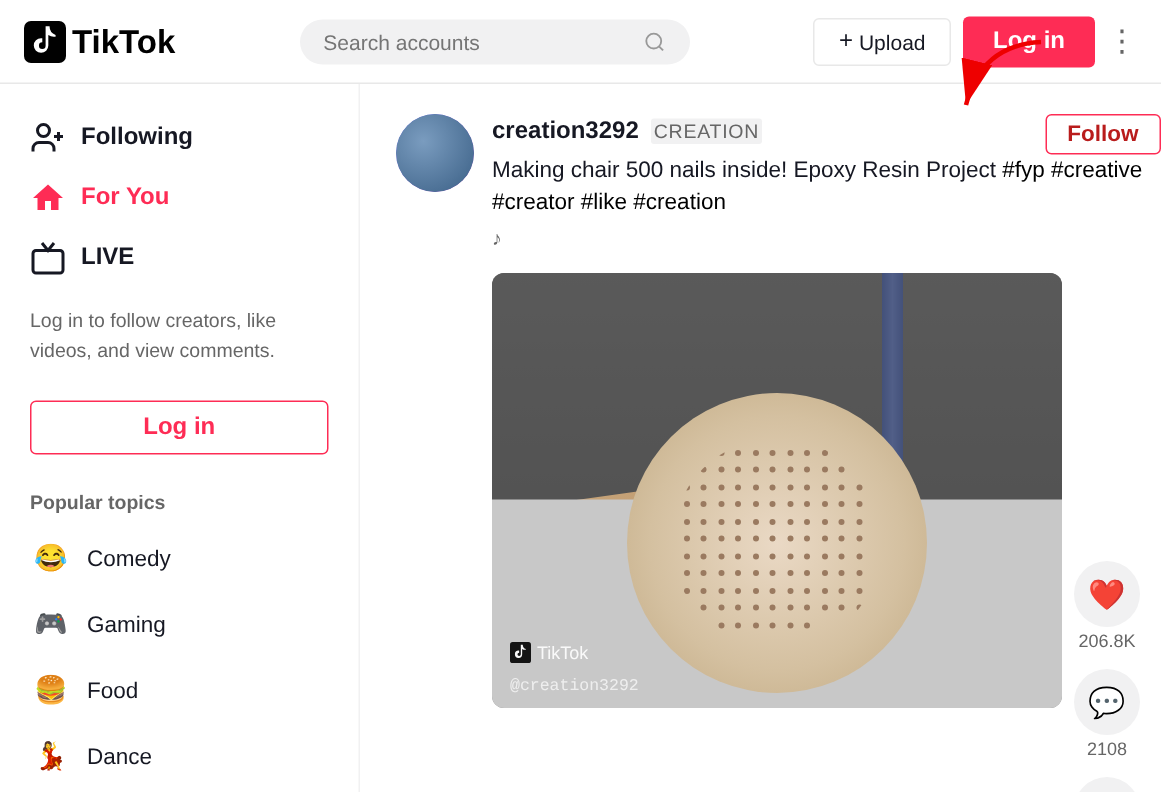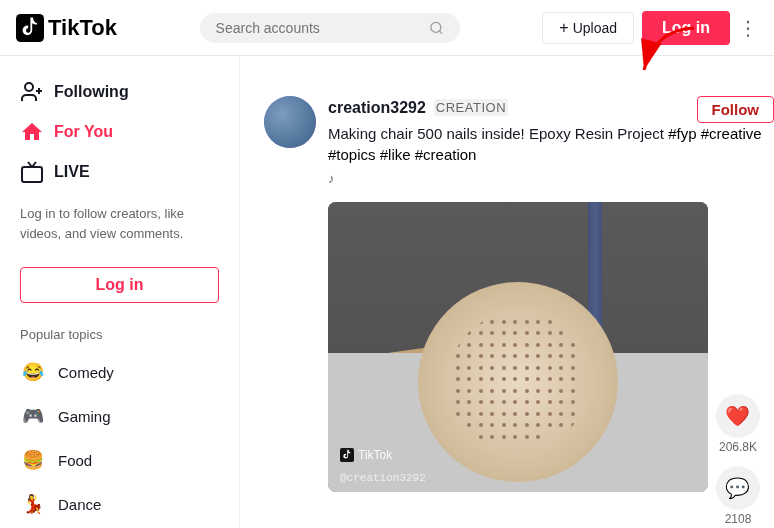--- a/index.html
+++ b/index.html
@@ -49,32 +49,32 @@
     .nav-item.active { color: #fe2c55; }
     .nav-icon { width: 24px; height: 24px; display: flex; align-items: center; justify-content: center; }
 
     .login-prompt { padding: 12px 12px; font-size: 13px; color: #666; line-height: 1.5; }
     .login-prompt-btn {
       display: block; margin: 12px 12px; border: 1px solid #fe2c55; background: #fff;
       color: #fe2c55; font-size: 16px; font-weight: 600; border-radius: 4px;
       padding: 8px 0; cursor: pointer; text-align: center; width: calc(100% - 24px);
     }
 
-    .popular-title { padding: 12px 12px 8px; font-size: 13px; font-weight: 400; color: #666; }
+    .popular-title { padding: 12px 12px 8px; font-size: 13px; font-weight: 700; color: #666; }
     .topic-item {
       display: flex; align-items: center; gap: 10px; padding: 8px 12px;
       border-radius: 8px; cursor: pointer; font-size: 15px; color: #161823;
     }
     .topic-icon { width: 28px; height: 28px; display: flex; align-items: center; justify-content: center; font-size: 18px; }
 
     
     .content { flex: 1; display: flex; overflow: hidden; padding: 20px 0 0 24px; }
 
     
-    .feed { flex: 1; margin-top: 20px; }
+    .feed { flex: 1; }
     .video-card { display: flex; gap: 12px; }
     .avatar {
       width: 52px; height: 52px; border-radius: 50%; background: #666;
       flex-shrink: 0; overflow: hidden;
       background: linear-gradient(135deg, #667eea 0%, #764ba2 100%);
       display: flex; align-items: center; justify-content: center;
     }
     .video-author { display: flex; align-items: center; gap: 8px; margin-bottom: 4px; }
     .author-username { font-size: 16px; font-weight: 700; color: #161823; }
     .author-label {
@@ -235,21 +235,21 @@
           <div class="author-row">
             <div class="video-author">
               <span class="author-username">creation3292</span>
               <span class="author-label">CREATION</span>
             </div>
             <button class="follow-btn">Follow</button>
           </div>
 
           <div class="video-desc">
             Making chair 500 nails inside! Epoxy Resin Project <span class="tag">#fyp</span> <span class="tag">#creative</span><br>
-            <span class="tag">#topics</span> <span class="tag">#like</span> <span class="tag">#creation</span>
+            <span class="tag">#creator</span> <span class="tag">#like</span> <span class="tag">#creation</span>
           </div>
 
           <div class="video-sound">
             <span>♪</span>
           </div>
 
           <div style="display:flex;gap:8px;margin-top:8px;">
 
             <div class="video-thumb-container">
               <div class="thumb-scene">

